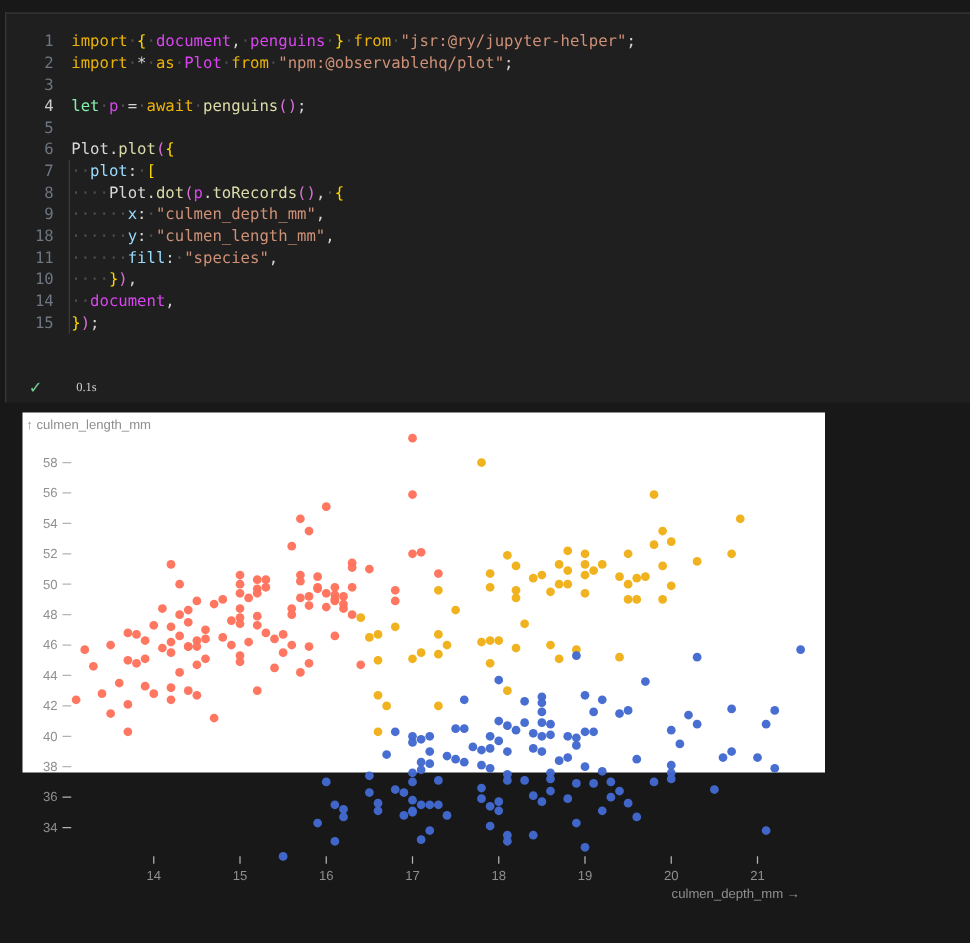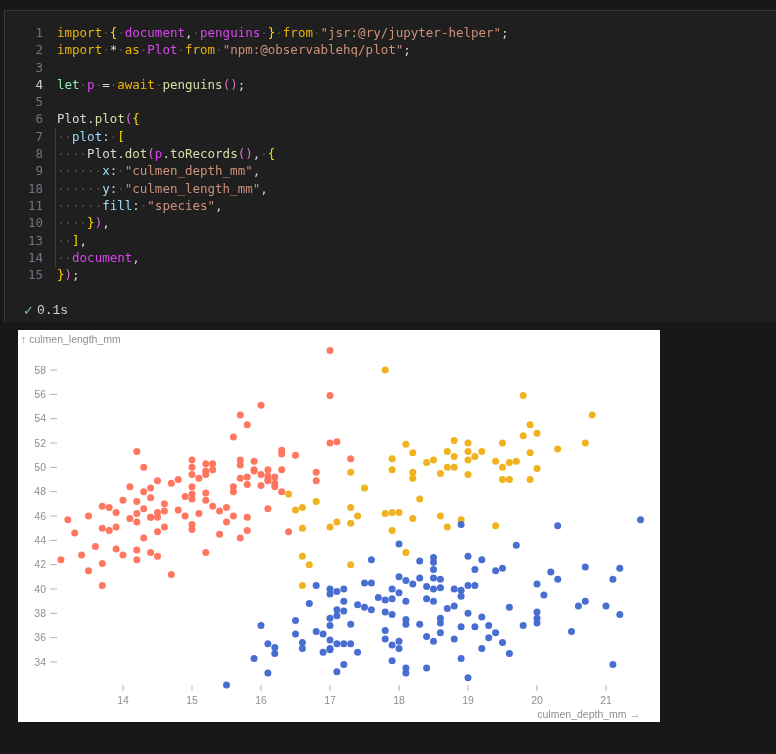--- a/index.html
+++ b/index.html
@@ -24,42 +24,41 @@
   .tok-fn{color:#dcdcaa}
   .tok-ns{color:#d8d8d8}
   .tok-str{color:#ce9178}
   .tok-pun{color:#d4d4d4}
   .tok-br{color:#ffd700}
   .tok-par{color:#da70d6}
   .tok-ws{color:#505050}
   .indent-guide{position:absolute;left:50px;top:117px;height:139px;border-left:1px solid #3a3a3a}
   .status-row{position:absolute;left:0;bottom:2px;height:20px;display:flex;align-items:center}
   .check{color:#73c991;font-size:13px;margin-left:18px;font-family:"DejaVu Sans",sans-serif}
-  .time{color:#d0d0d0;font-size:13px;margin-left:3px;font-family:Liberation Mono, monospace}
-  .plot-card{position:absolute;left:18px;top:330px;width:642px;height:392px;background:#ffffff}
+  .time{color:#d0d0d0;font-size:10px;margin-left:27px;font-family:Liberation Serif, serif}
+  .plot-card{position:absolute;left:18px;top:330px;width:642px;height:288px;background:#ffffff}
   svg text{font-family:"Liberation Sans",sans-serif;fill:#8f8f8f;font-size:10.5px}
 </style>
 </head>
 <body>
 
 <div class="cell">
   <div class="code" id="code">
       <div class="code-line"><span class="gutter">1</span><span class="lc"><span class="tok-kw">import</span><span class="tok-ws">·</span><span class="tok-br">{</span><span class="tok-ws">·</span><span class="tok-var">document</span><span class="tok-pun">,</span><span class="tok-ws">·</span><span class="tok-var">penguins</span><span class="tok-ws">·</span><span class="tok-br">}</span><span class="tok-ws">·</span><span class="tok-kw">from</span><span class="tok-ws">·</span><span class="tok-str">"jsr:@ry/jupyter-helper"</span><span class="tok-pun">;</span></span></div>
       <div class="code-line"><span class="gutter">2</span><span class="lc"><span class="tok-kw">import</span><span class="tok-ws">·</span><span class="tok-pun">*</span><span class="tok-ws">·</span><span class="tok-kw">as</span><span class="tok-ws">·</span><span class="tok-var">Plot</span><span class="tok-ws">·</span><span class="tok-kw">from</span><span class="tok-ws">·</span><span class="tok-str">"npm:@observablehq/plot"</span><span class="tok-pun">;</span></span></div>
       <div class="code-line"><span class="gutter">3</span><span class="lc"></span></div>
       <div class="code-line active"><span class="gutter">4</span><span class="lc"><span class="tok-decl">let</span><span class="tok-ws">·</span><span class="tok-var">p</span><span class="tok-ws">·</span><span class="tok-pun">=</span><span class="tok-ws">·</span><span class="tok-kw">await</span><span class="tok-ws">·</span><span class="tok-fn">penguins</span><span class="tok-par">(</span><span class="tok-par">)</span><span class="tok-pun">;</span></span></div>
       <div class="code-line"><span class="gutter">5</span><span class="lc"></span></div>
       <div class="code-line"><span class="gutter">6</span><span class="lc"><span class="tok-ns">Plot</span><span class="tok-pun">.</span><span class="tok-fn">plot</span><span class="tok-par">(</span><span class="tok-br">{</span></span></div>
       <div class="code-line"><span class="gutter">7</span><span class="lc"><span class="tok-ws">··</span><span class="tok-prop">plot</span><span class="tok-pun">:</span><span class="tok-ws">·</span><span class="tok-br">[</span></span></div>
       <div class="code-line"><span class="gutter">8</span><span class="lc"><span class="tok-ws">····</span><span class="tok-ns">Plot</span><span class="tok-pun">.</span><span class="tok-fn">dot</span><span class="tok-par">(</span><span class="tok-var">p</span><span class="tok-pun">.</span><span class="tok-fn">toRecords</span><span class="tok-par">(</span><span class="tok-par">)</span><span class="tok-pun">,</span><span class="tok-ws">·</span><span class="tok-br">{</span></span></div>
       <div class="code-line"><span class="gutter">9</span><span class="lc"><span class="tok-ws">······</span><span class="tok-prop">x</span><span class="tok-pun">:</span><span class="tok-ws">·</span><span class="tok-str">"culmen_depth_mm"</span><span class="tok-pun">,</span></span></div>
       <div class="code-line"><span class="gutter">18</span><span class="lc"><span class="tok-ws">······</span><span class="tok-prop">y</span><span class="tok-pun">:</span><span class="tok-ws">·</span><span class="tok-str">"culmen_length_mm"</span><span class="tok-pun">,</span></span></div>
       <div class="code-line"><span class="gutter">11</span><span class="lc"><span class="tok-ws">······</span><span class="tok-prop">fill</span><span class="tok-pun">:</span><span class="tok-ws">·</span><span class="tok-str">"species"</span><span class="tok-pun">,</span></span></div>
       <div class="code-line"><span class="gutter">10</span><span class="lc"><span class="tok-ws">····</span><span class="tok-br">}</span><span class="tok-par">)</span><span class="tok-pun">,</span></span></div>
-      <div class="code-line"><span class="gutter">13</span><span class="lc"><span class="tok-ws">··</span><span class="tok-br">]</span><span class="tok-pun">,</span></span></div>
       <div class="code-line"><span class="gutter">14</span><span class="lc"><span class="tok-ws">··</span><span class="tok-var">document</span><span class="tok-pun">,</span></span></div>
       <div class="code-line"><span class="gutter">15</span><span class="lc"><span class="tok-br">}</span><span class="tok-par">)</span><span class="tok-pun">;</span></span></div>
     </div>
   <div class="indent-guide"></div>
   <div class="status-row">
     <span class="check">✓</span>
     <span class="time">0.1s</span>
   </div>
 </div>
 

